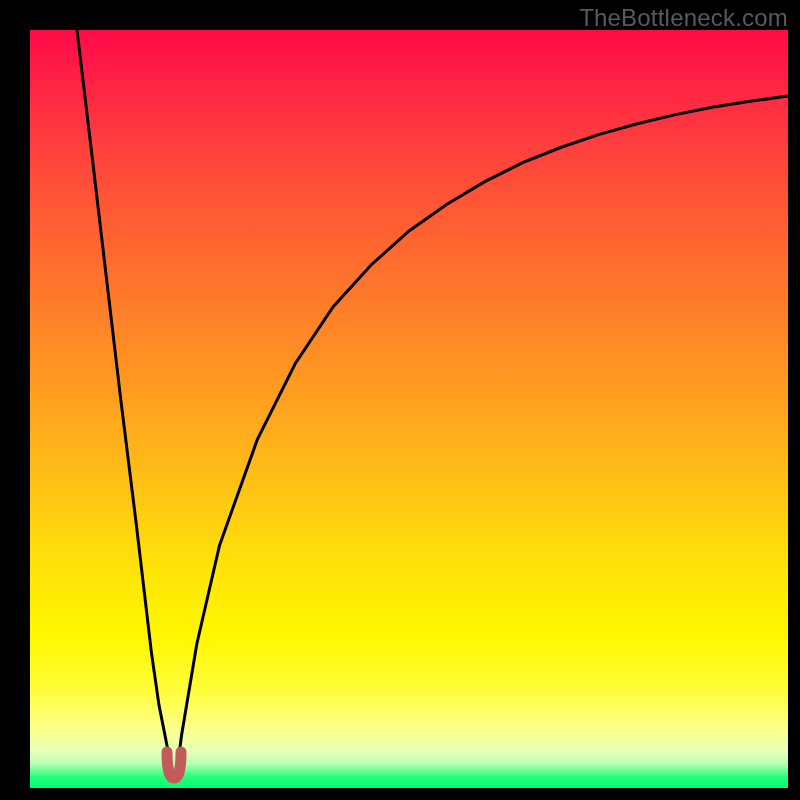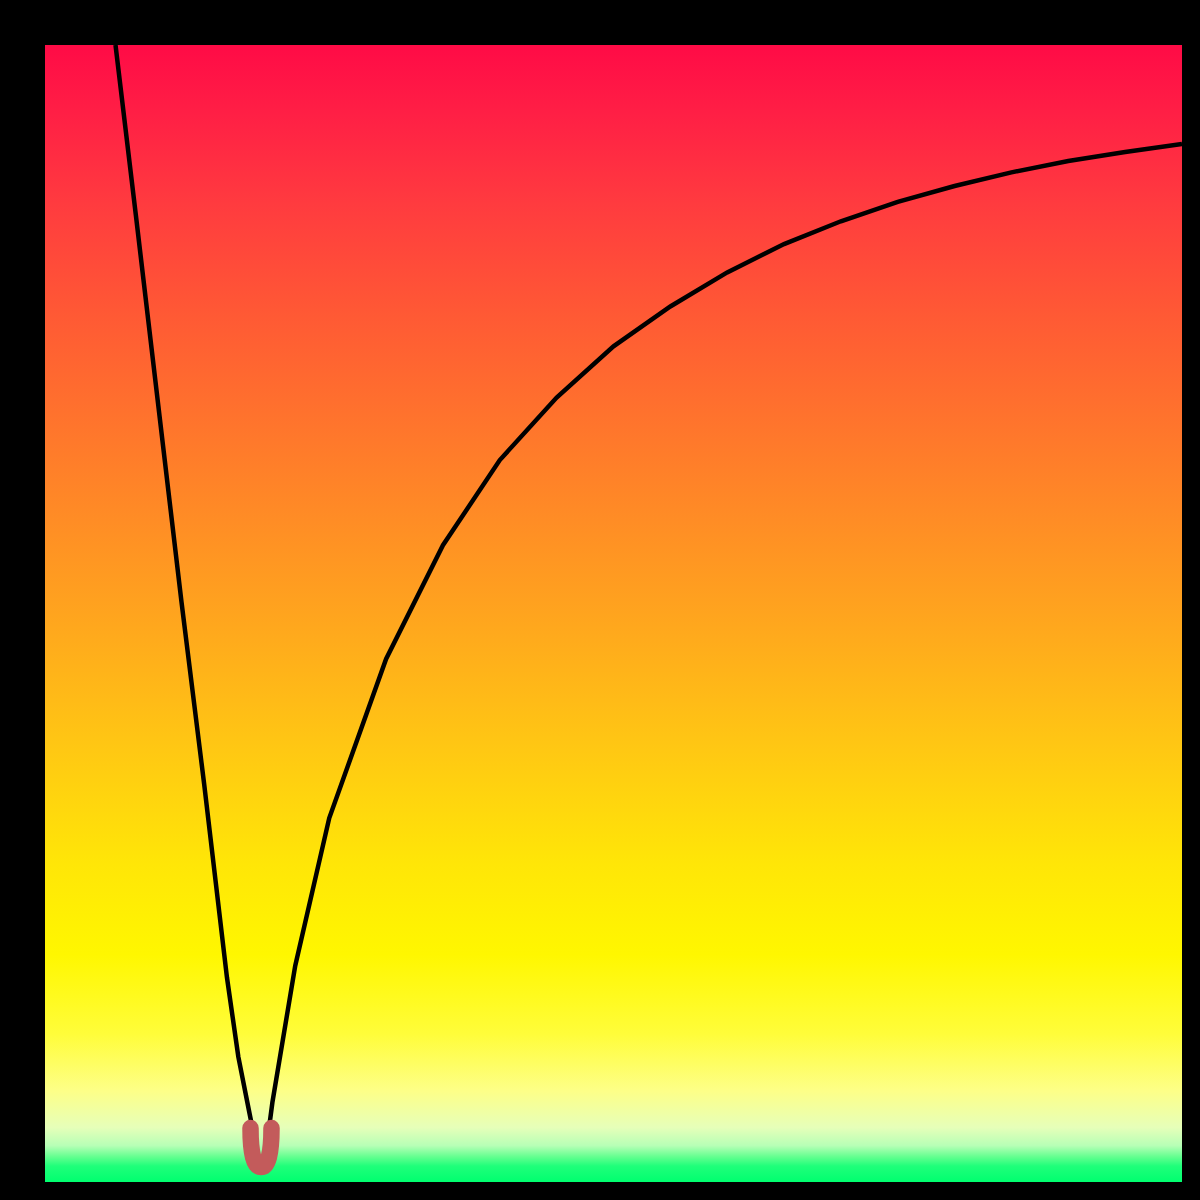--- a/index.html
+++ b/index.html
@@ -96,13 +96,14 @@
                L 606.4 94.0
                L 644.3 84.9
                L 682.2 77.3
                L 720.1 71.3
                L 758.0 66.0" fill="none" stroke="#000" stroke-width="3"></path>
       <path d="M 137 722
                Q 137 748 144 748
                Q 151 748 151 722" fill="none" stroke="#c35b5b" stroke-width="11" stroke-linecap="round"></path>
     </svg>
   </div>
+  <div class="watermark">TheBottleneck.com</div>
 </div>
 
 </body></html>

